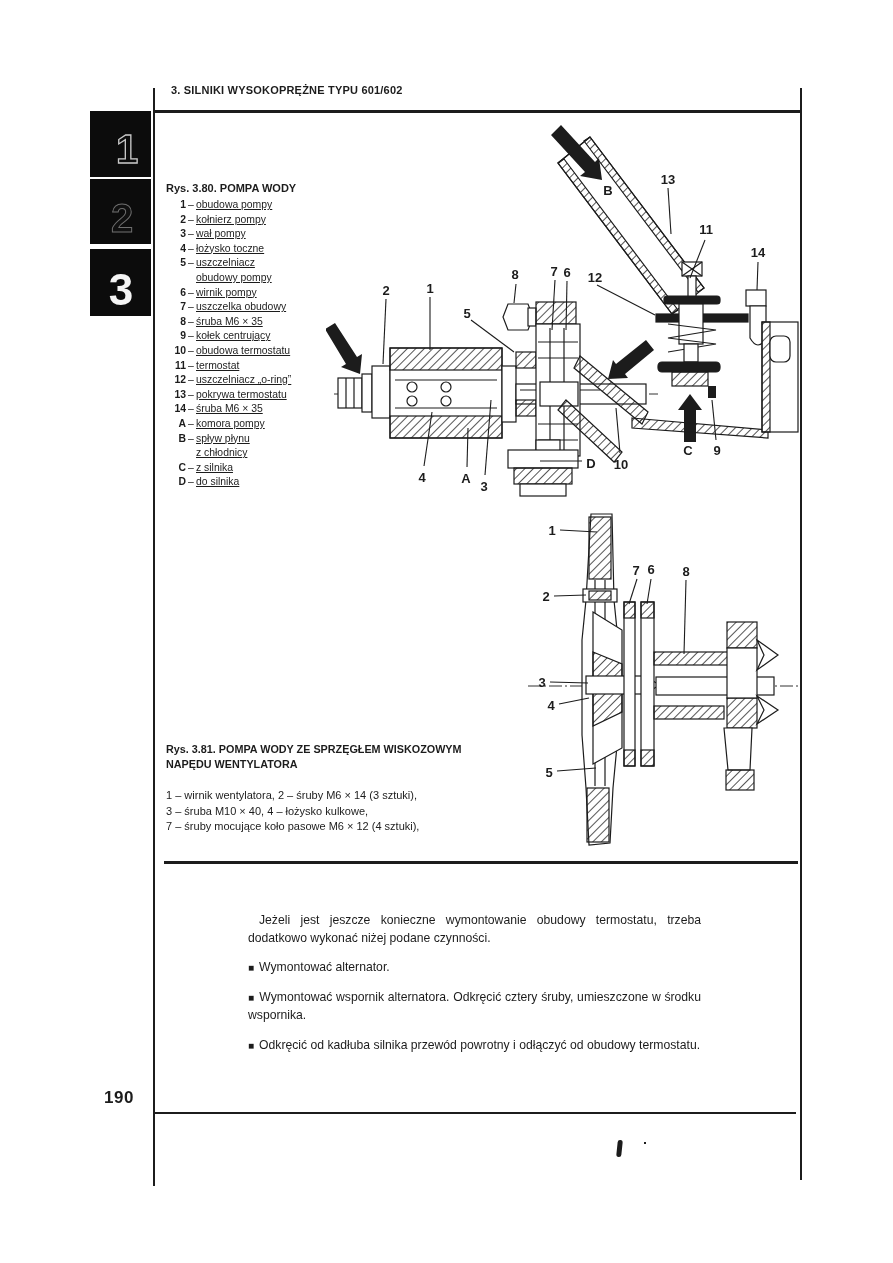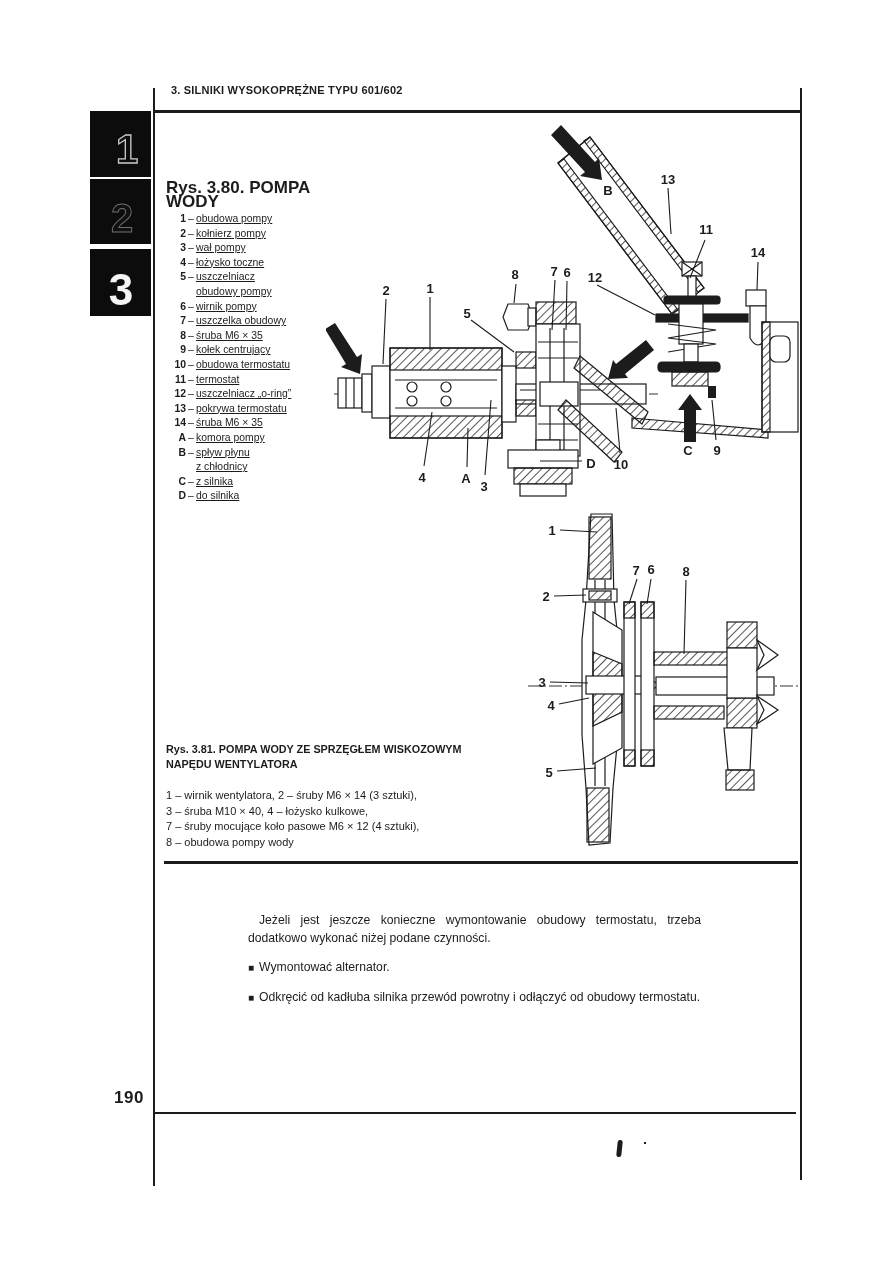--- a/index.html
+++ b/index.html
@@ -2,24 +2,24 @@
 <html style="--ink: #1c1c1c; --paper: #ffffff;"><head>
 <meta charset="utf-8">
 <style>
   :root{ --ink:#1c1c1c; --paper:#ffffff; }
   html,body{margin:0;padding:0;background:#e8e8e8;}
   .page{position:relative;width:893px;height:1263px;background:var(--paper);
         font-family:"Liberation Sans", sans-serif;color:var(--ink);overflow:hidden;}
   .rule{position:absolute;background:var(--ink);}
   .header{position:absolute;left:171px;top:84px;font-size:11px;font-weight:bold;letter-spacing:.2px;}
   .tab{position:absolute;left:90px;width:61px;background:#0c0c0c;}
-  .pagenum{position:absolute;left:114px;top:1088px;font-size:17px;font-weight:bold;letter-spacing:.5px;}
+  .pagenum{position:absolute;left:104px;top:1088px;font-size:17px;font-weight:bold;letter-spacing:.5px;}
   
   .leg{position:absolute;left:166px;}
-  .leg-title{font-size:17px;font-weight:bold;line-height:14px;margin:0 0 3px 0;}
+  .leg-title{font-size:11px;font-weight:bold;line-height:14px;margin:0 0 3px 0;}
   .leg-row{display:flex;font-size:10.4px;line-height:14.6px;}
   .leg-key{width:20px;text-align:right;font-weight:bold;flex:0 0 auto;}
   .leg-dash{width:10px;text-align:center;flex:0 0 auto;}
   .leg-text{white-space:pre-line;text-decoration:underline;}
   .leg2-line{font-size:11px;line-height:15.6px;}
   
   .bodytext{position:absolute;left:236px;top:900px;width:477px;font-size:12.2px;line-height:17.7px;text-align:justify;}
   .bodytext p{margin:12px;}
   .bodytext .intro{text-indent:11px;}
   .bg{font-size:10px;margin-right:5px;}
@@ -315,28 +315,28 @@
       <line x1="557" y1="771" x2="596" y2="768"></line>
     </g>
   </svg>
 
   <div class="leg" style="top:742px;width:312px;">
     <p class="leg-title" style="font-size:10.8px;line-height:15px;margin-bottom:16px;">Rys. 3.81. POMPA WODY ZE SPRZĘGŁEM WISKOZOWYM NAPĘDU WENTYLATORA</p>
     <div id="f381-lines">
         <div class="leg2-line">1 –  wirnik wentylatora, 2 – śruby M6 × 14 (3 sztuki),</div>
         <div class="leg2-line">3 –  śruba M10 × 40, 4 – łożysko kulkowe,</div>
         <div class="leg2-line">7 –  śruby mocujące koło pasowe M6 × 12 (4 sztuki),</div>
-        <div class="leg2-line">8 –  obudowa pompy wody</div>
       </div>
   </div>
 
   <div class="bodytext">
     <p class="intro">Jeżeli jest jeszcze konieczne wymontowanie obudowy termostatu, trzeba dodatkowo wykonać niżej podane czynności.</p>
     <div id="body-bullets">
         <p><span class="bg">■</span><span>Wymontować alternator.</span></p>
+        <p><span class="bg">■</span><span>Wymontować wspornik alternatora. Odkręcić cztery śruby, umieszczone w środku wspornika.</span></p>
         <p><span class="bg">■</span><span>Odkręcić od kadłuba silnika przewód powrotny i odłączyć od obudowy termostatu.</span></p>
       </div>
   </div>
 
   <div class="blob" style="left:617px;top:1140px;width:5px;height:17px;border-radius:3px;transform:rotate(6deg);"></div>
   <div class="blob" style="left:644px;top:1142px;width:2px;height:2px;"></div>
 
 <div class="callout" style="left: 386px; top: 290px;">2</div>
     <div class="callout" style="left: 430px; top: 288px;">1</div>
     <div class="callout" style="left: 467px; top: 313px;">5</div>

